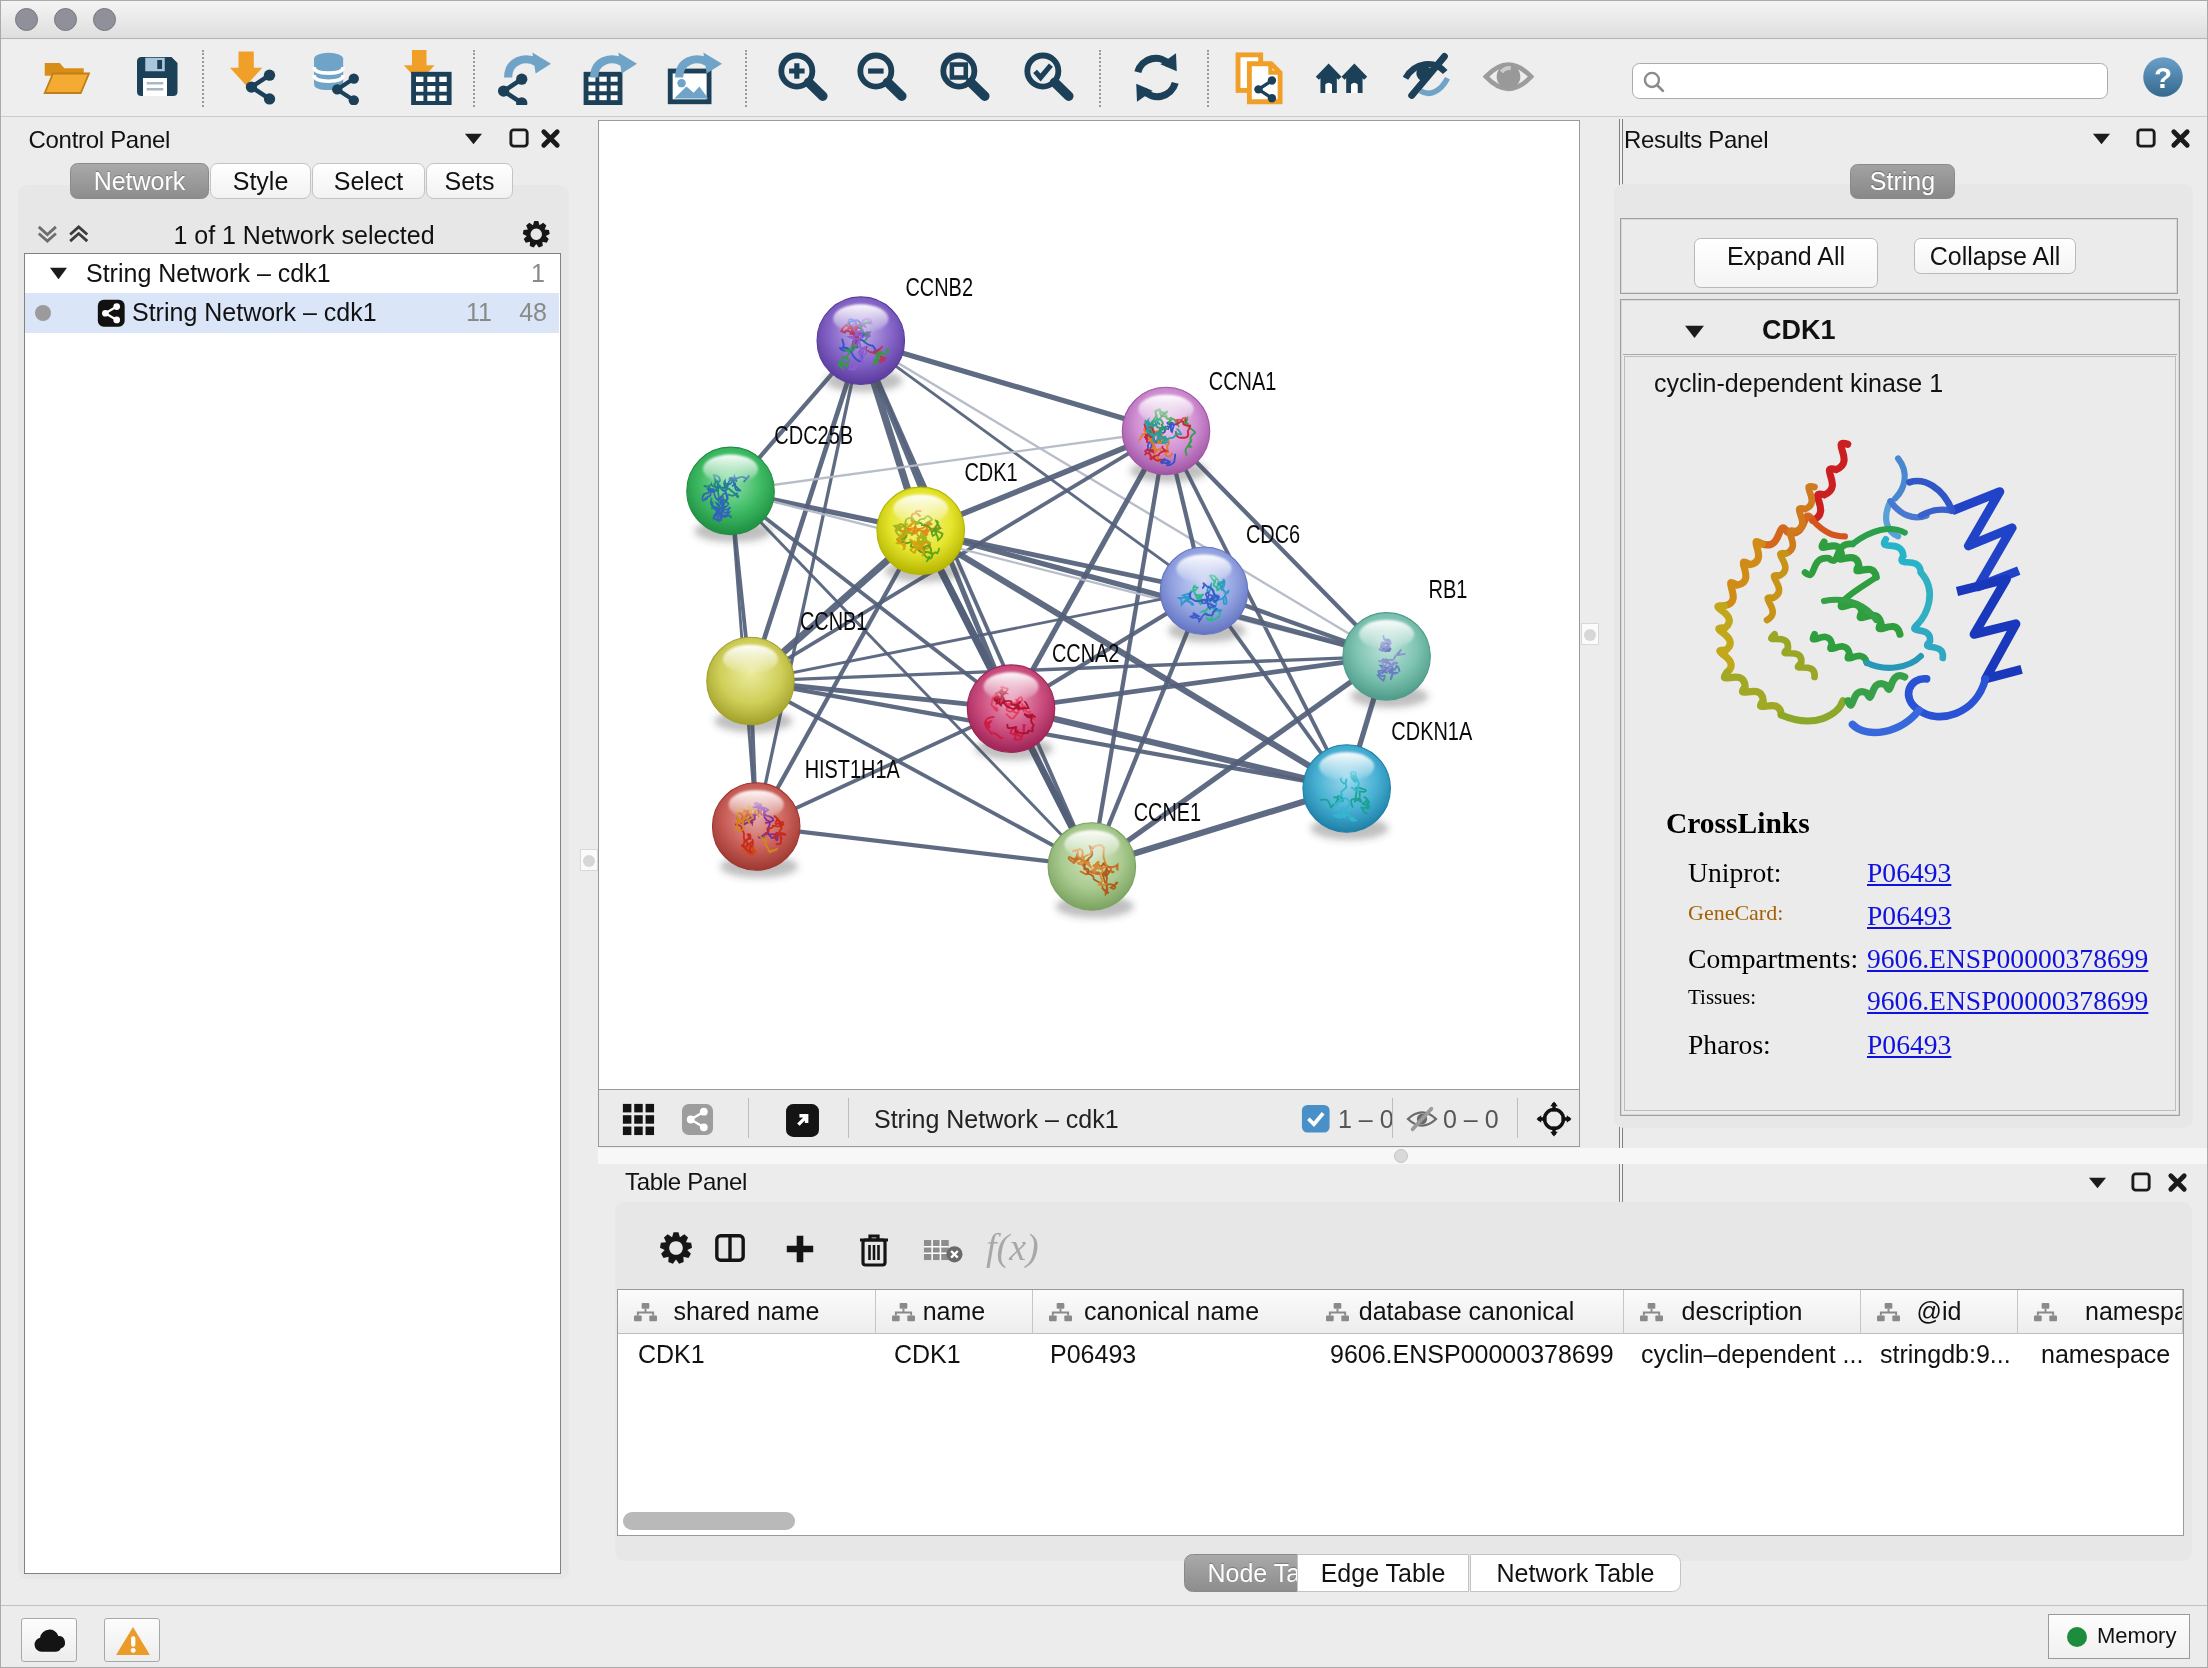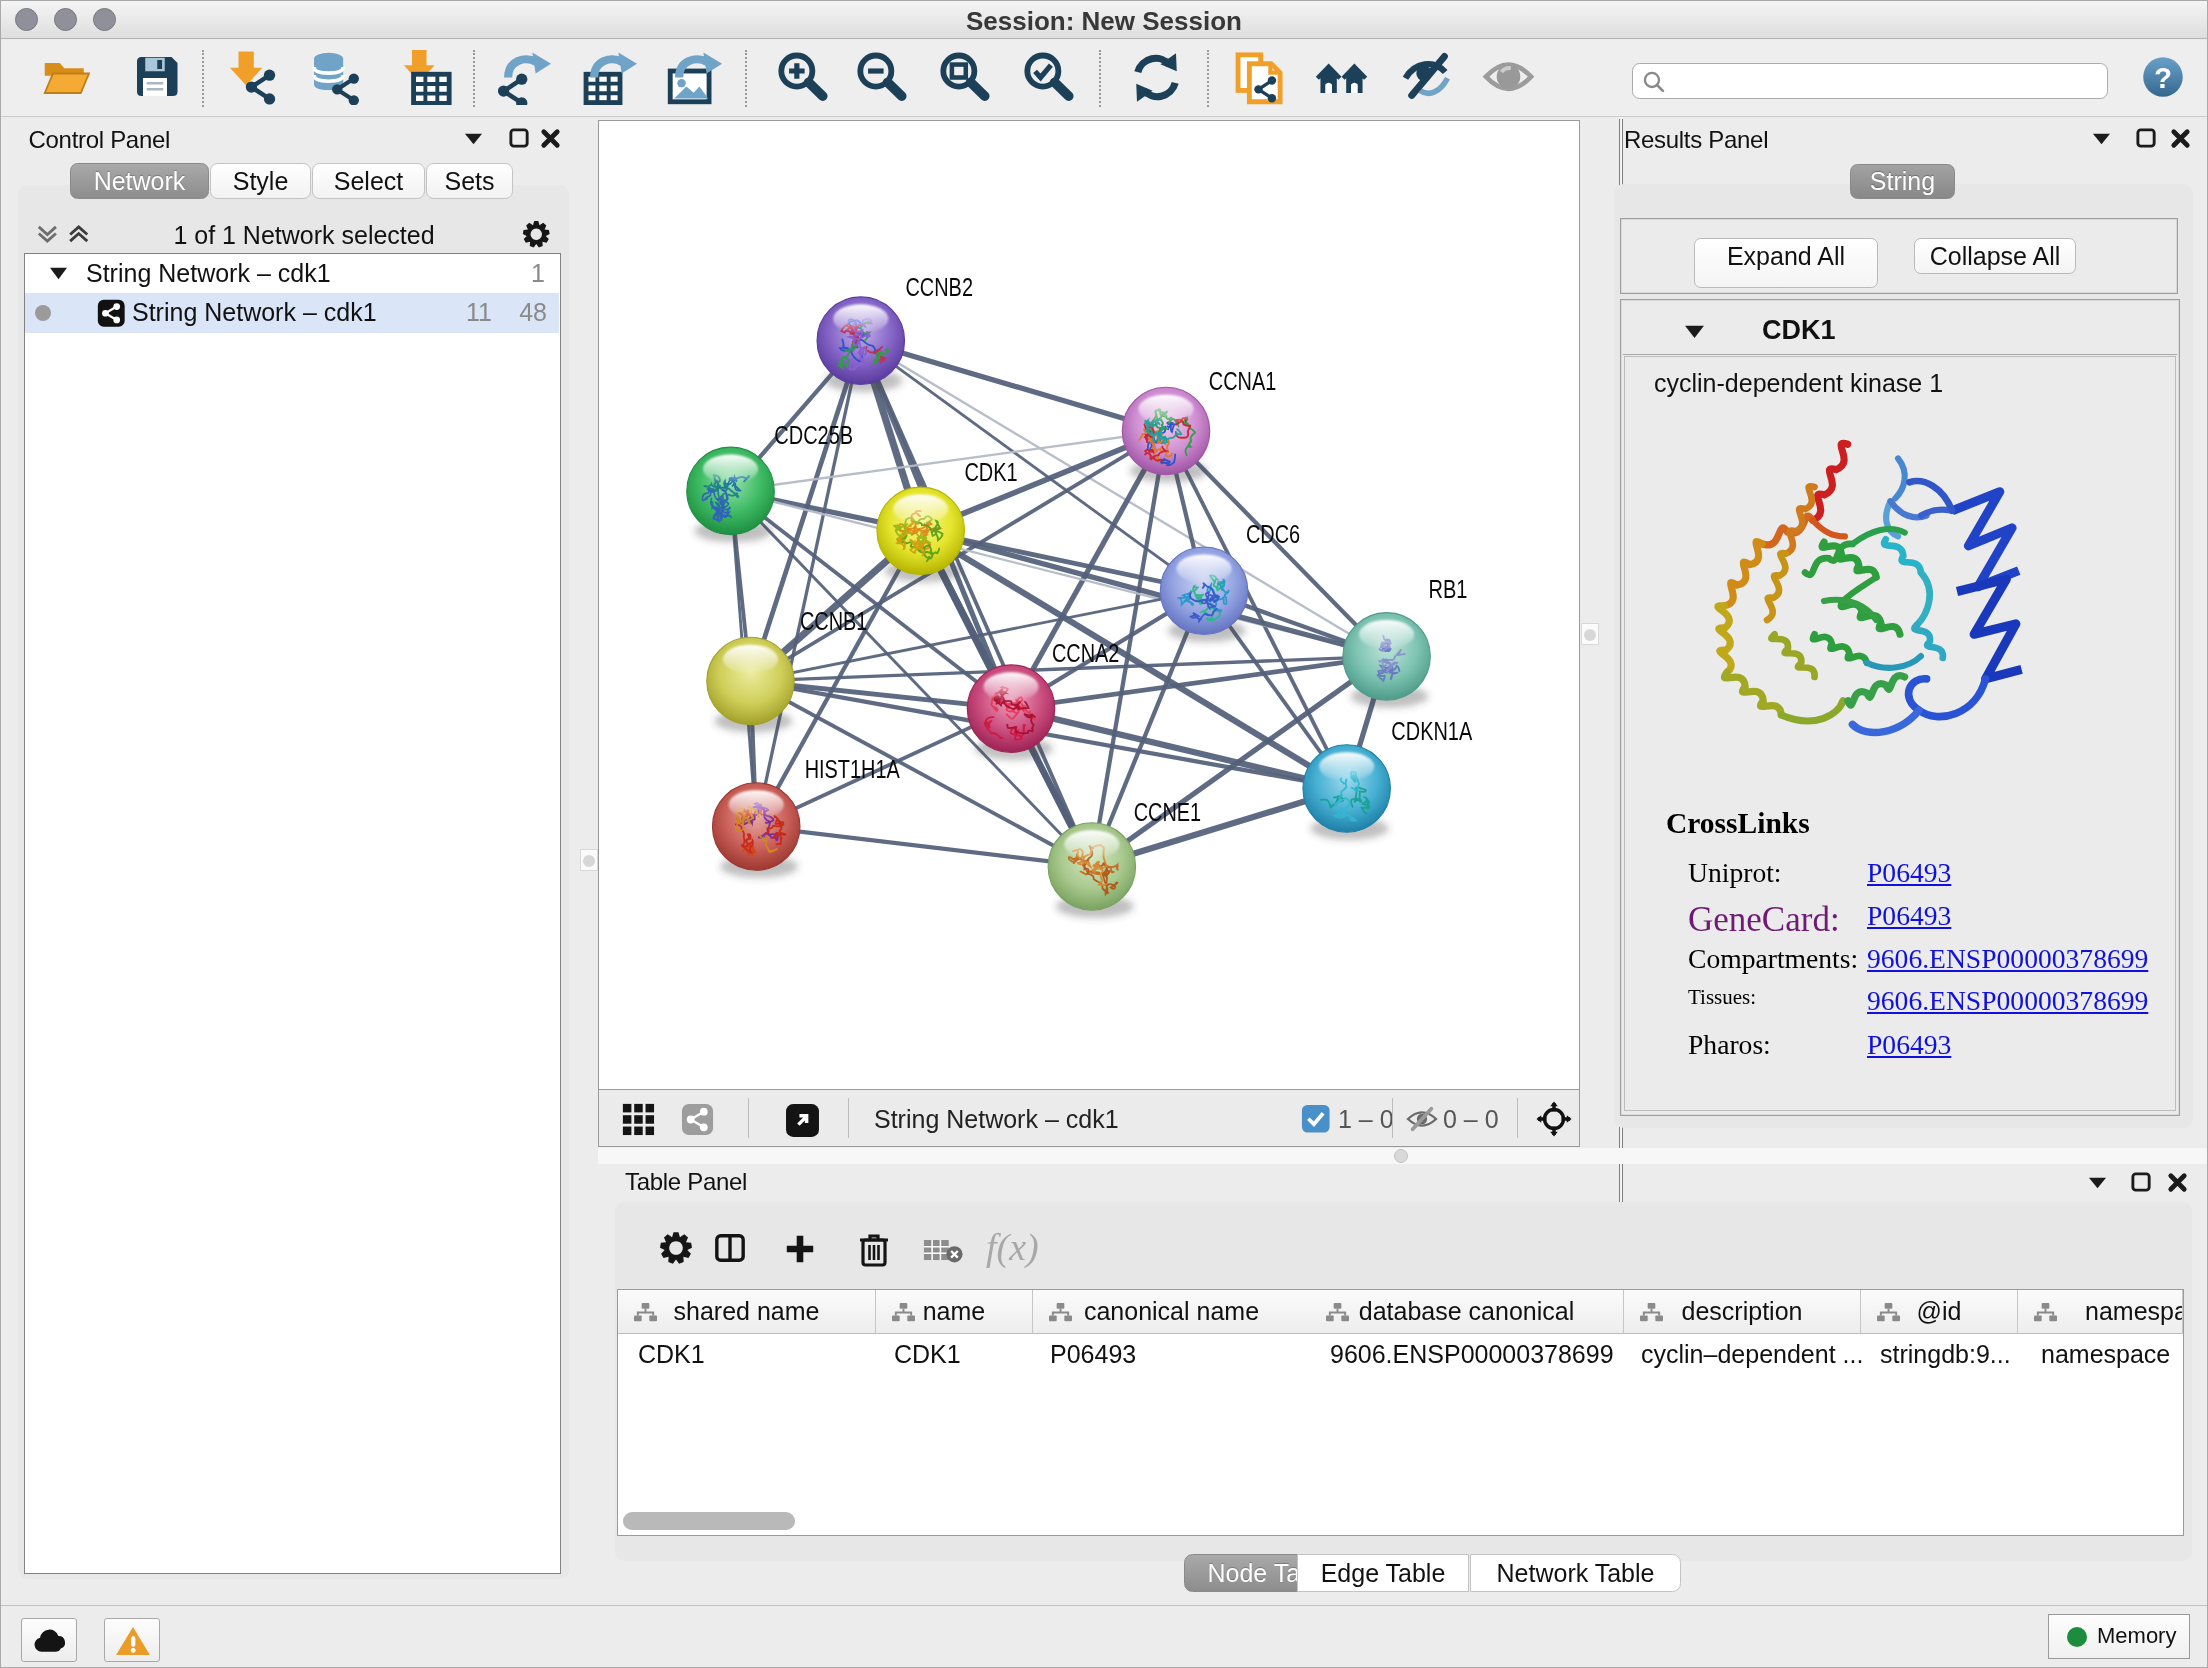--- a/index.html
+++ b/index.html
@@ -25,21 +25,20 @@
 .th{position:absolute;top:0;height:44px;background:linear-gradient(#fbfbfb,#ededed);border-bottom:1px solid #bdbdbd;border-right:1px solid #c6c6c6;display:flex;align-items:center;justify-content:center;font-size:25px;color:#111;}
 .td{position:absolute;top:45px;height:38px;font-size:25px;color:#111;display:flex;align-items:center;}
 .bottabbtn{position:absolute;top:1554px;height:38px;border:1px solid #c3c3c3;background:#ffffff;font-size:25px;color:#111;text-align:center;line-height:36px;}
 .statusbar{position:absolute;left:0;top:1605px;width:2208px;height:63px;background:#ececec;border-top:1px solid #c2c2c2;}
 .sbtn{position:absolute;top:12.4px;width:56px;height:44px;background:linear-gradient(#fdfdfd,#ededed);border:1px solid #a8a8a8;border-radius:2.9px;}
 </style></head><body>
 <div class="titlebar">
     <div class="tl" style="left:15px"></div>
     <div class="tl" style="left:54px"></div>
     <div class="tl" style="left:93px"></div>
-    <div class="title">Session: New Session</div>
   </div>
 <div class="toolbar">
 <svg class="abs" style="left:40px;top:11.4px" width="53" height="51" viewBox="0 0 34 34">
       <path d="M2.5 8 h10 l3 3.5 h13 v5 H2.5 z" fill="#d88d18"></path>
       <path d="M2.5 28 L8 15 H32 L26.5 28 Z" fill="#f5ab33"></path>
       <path d="M2.5 28 L8 15 H32 L26.5 28 Z" fill="none" stroke="#c07f14" stroke-width="1.2"></path>
     </svg>
 <svg class="abs" style="left:130px;top:11.4px" width="53" height="51" viewBox="0 0 34 34">
       <path d="M4 7 q0-3 3-3 h20 l4 4 v19 q0 3 -3 3 h-21 q-3 0 -3-3 z" fill="#1d4059"></path>
       <rect x="9.5" y="4.5" width="13" height="9" fill="#a9c6da"></rect>
@@ -663,21 +662,21 @@
     <path d="M262 90 C280 80 292 85 295 85" fill="none" stroke="#3a60cc" stroke-width="6.5" stroke-linecap="round" stroke-linejoin="round"></path>
     <path d="M295 85 L345 65 L312 122 L358 103 L322 165 L365 148" fill="none" stroke="#2143c8" stroke-width="9.5" stroke-linecap="butt" stroke-linejoin="round"></path>
     <path d="M300 170 L352 157 L318 215 L362 204 L330 262 L368 252" fill="none" stroke="#1a38bc" stroke-width="9.5" stroke-linecap="butt" stroke-linejoin="round"></path>
     <path d="M330 262 C320 300 280 310 260 295 C240 282 250 260 268 262" fill="none" stroke="#2a52d4" stroke-width="8" stroke-linecap="round" stroke-linejoin="round"></path>
     <path d="M260 295 C240 320 205 325 190 310" fill="none" stroke="#3868dc" stroke-width="8" stroke-linecap="round" stroke-linejoin="round"></path>
     <path d="M295 85 C285 60 265 50 250 55" fill="none" stroke="#3056c8" stroke-width="7" stroke-linecap="round" stroke-linejoin="round"></path>
   </svg>
 <div class="abs serif" style="left:1666px;top:807px;font-size:29.5px;font-weight:bold;color:#000">CrossLinks</div>
 <div class="abs serif" style="left:1688px;top:857px;font-size:27.6px;color:#000">Uniprot:</div>
 <div class="abs serif link" style="left:1867px;top:857px;font-size:27.6px">P06493</div>
-<div class="abs serif" style="left:1688px;top:900px;font-size:35px;color:#701a75">GeneCard:</div>
+<div class="abs serif" style="left:1688px;top:900px;font-size:22px;color:#a16207">GeneCard:</div>
 <div class="abs serif link" style="left:1867px;top:900px;font-size:27.6px">P06493</div>
 <div class="abs serif" style="left:1688px;top:943px;font-size:27.6px;color:#000">Compartments:</div>
 <div class="abs serif link" style="left:1867px;top:943px;font-size:27.6px">9606.ENSP00000378699</div>
 <div class="abs serif" style="left:1688px;top:985px;font-size:21px;color:#000">Tissues:</div>
 <div class="abs serif link" style="left:1867px;top:985px;font-size:27.6px">9606.ENSP00000378699</div>
 <div class="abs serif" style="left:1688px;top:1029px;font-size:27.6px;color:#000">Pharos:</div>
 <div class="abs serif link" style="left:1867px;top:1029px;font-size:27.6px">P06493</div>
 <div class="abs panelhead" style="left:625px;top:1168px">Table Panel</div>
 <svg class="abs" style="left:2086px;top:1173px" width="23" height="19" viewBox="0 0 24 20">
     <path d="M3 5 h18 l-9 11 z" fill="#1b1b1b"></path>

